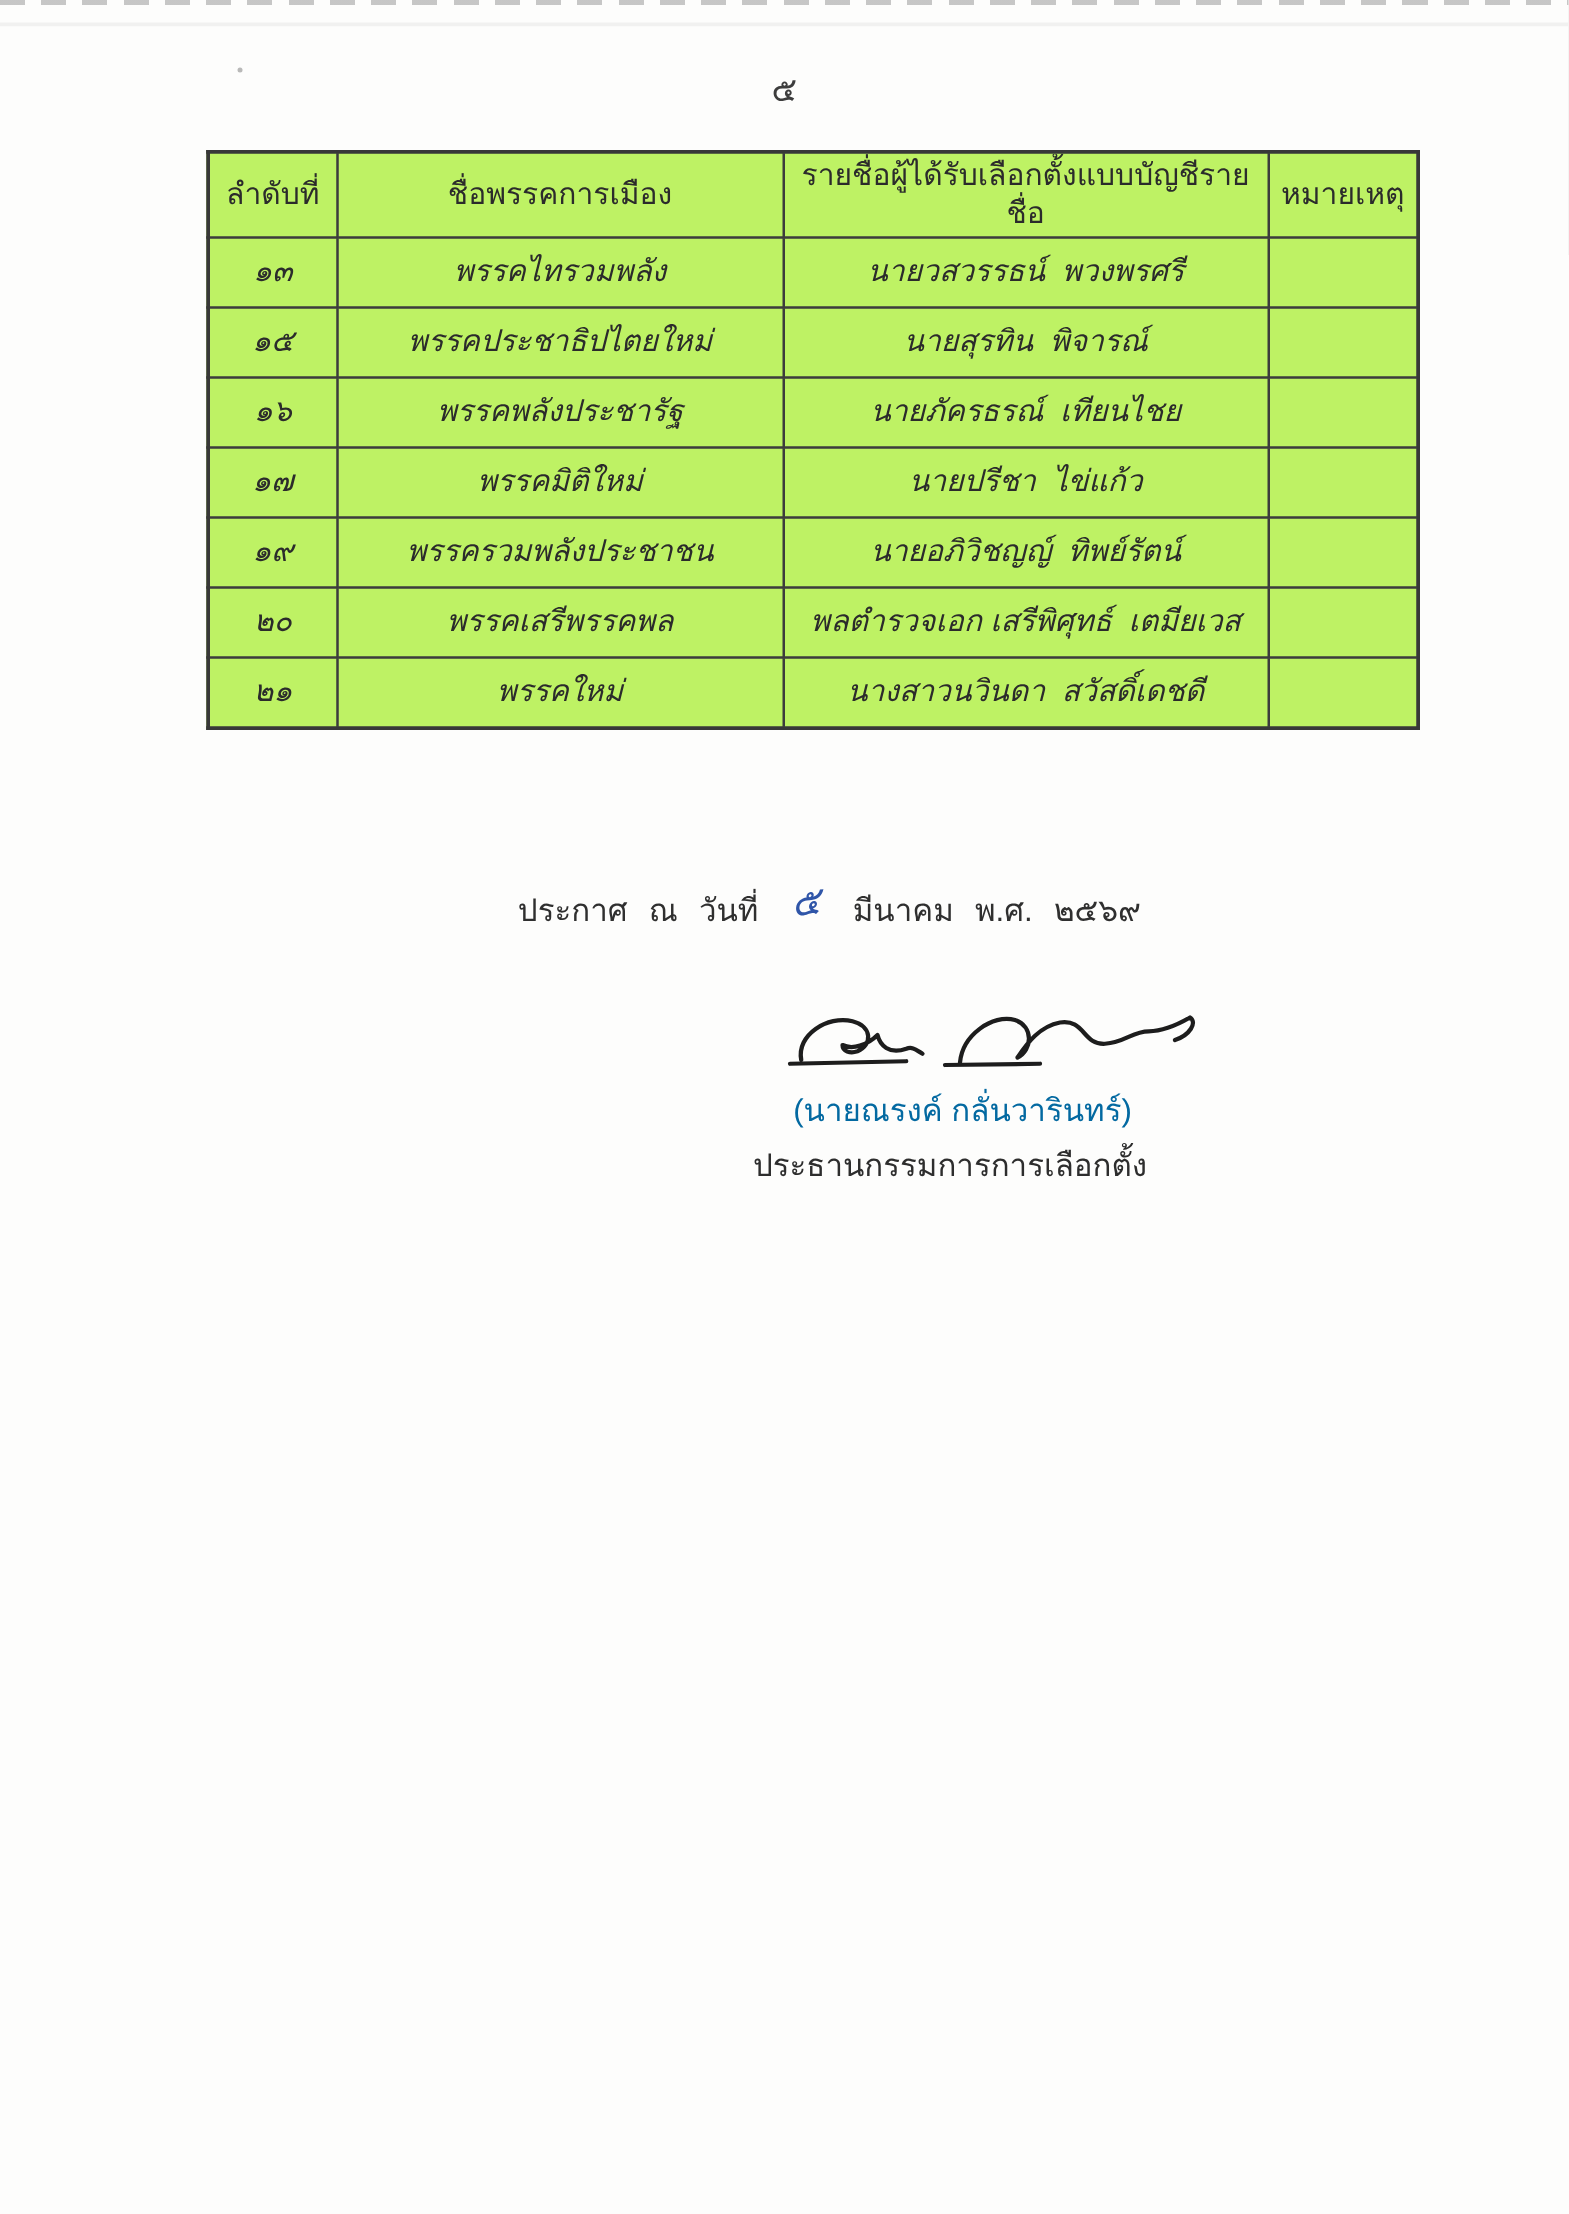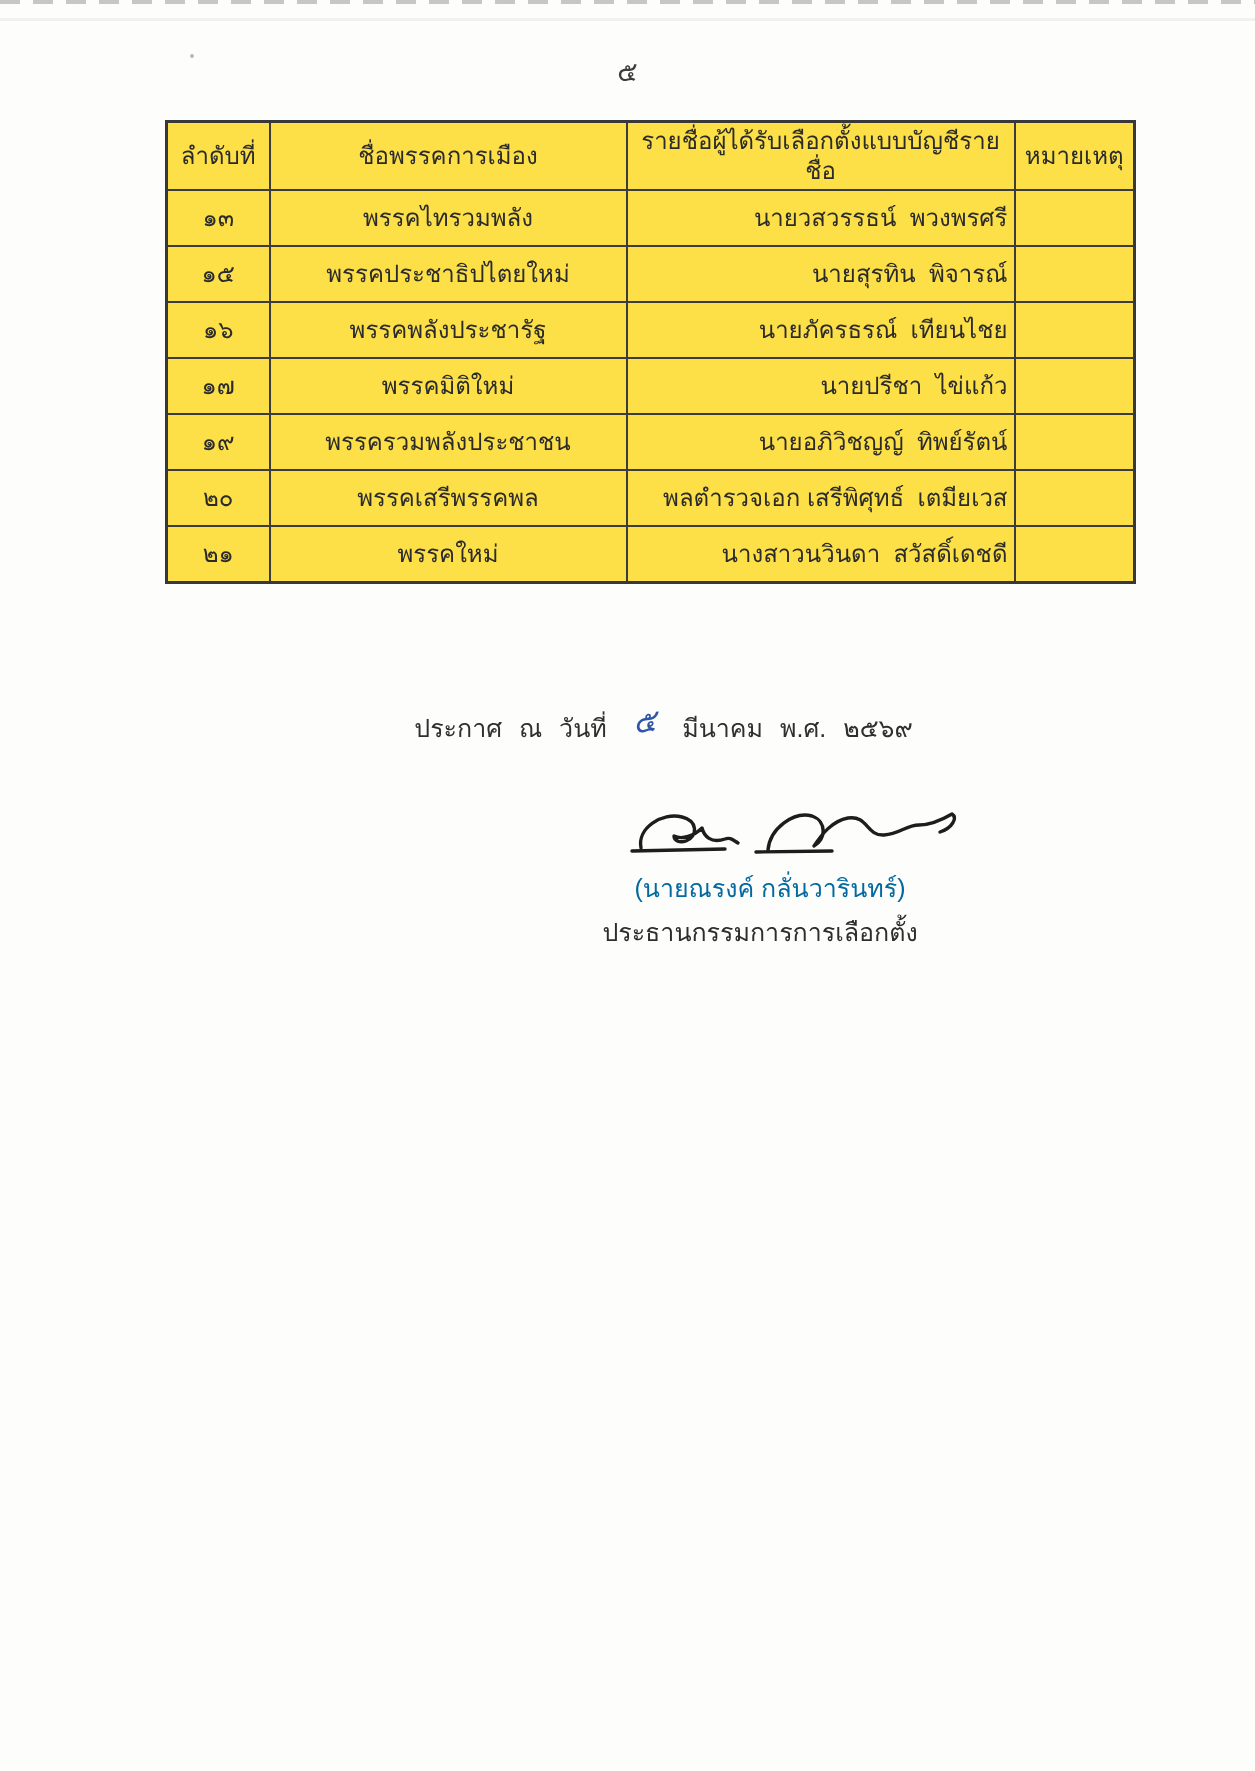--- a/index.html
+++ b/index.html
@@ -29,38 +29,38 @@
   .page-number{
     position:absolute;top:50px;left:0;width:1255px;
     text-align:center;font-size:27px;color:#3d3d3d;
   }
   
   .tbl-wrap{position:absolute;left:165px;top:120px;}
   table.tbl{
     border-collapse:collapse;
     table-layout:fixed;
     width:968px;
-    background:#fde047;
+    background:#bef264;
   }
   table.tbl td,table.tbl th{
     border:2px solid #3c3c3c;
     font-weight:normal;
     font-size:24px;
     color:#2b2b2b;
     padding:0 6px;
     overflow:hidden;
     white-space:pre-wrap;
     line-height:1.25;
   }
   table.tbl{border:3px solid #383838;}
   table.tbl th{height:66px;text-align:center;}
-  table.tbl td{height:54px;}
+  table.tbl td{height:54px;font-style:italic;}
   td.c-no{text-align:center;}
   td.c-party{text-align:center;border-radius:15px;}
-  td.c-cand{text-align:right;padding-left:14px;}
+  td.c-cand{text-align:center;padding-left:14px;}
   td.c-note{}
   
   .announce{
     position:absolute;left:0;top:698px;width:1255px;
     display:flex;justify-content:center;align-items:flex-end;
     transform:translateX(36px);
     font-size:25px;color:#2f2f2f;
   }
   .announce .seg{word-spacing:10px;}
   .announce .day{

